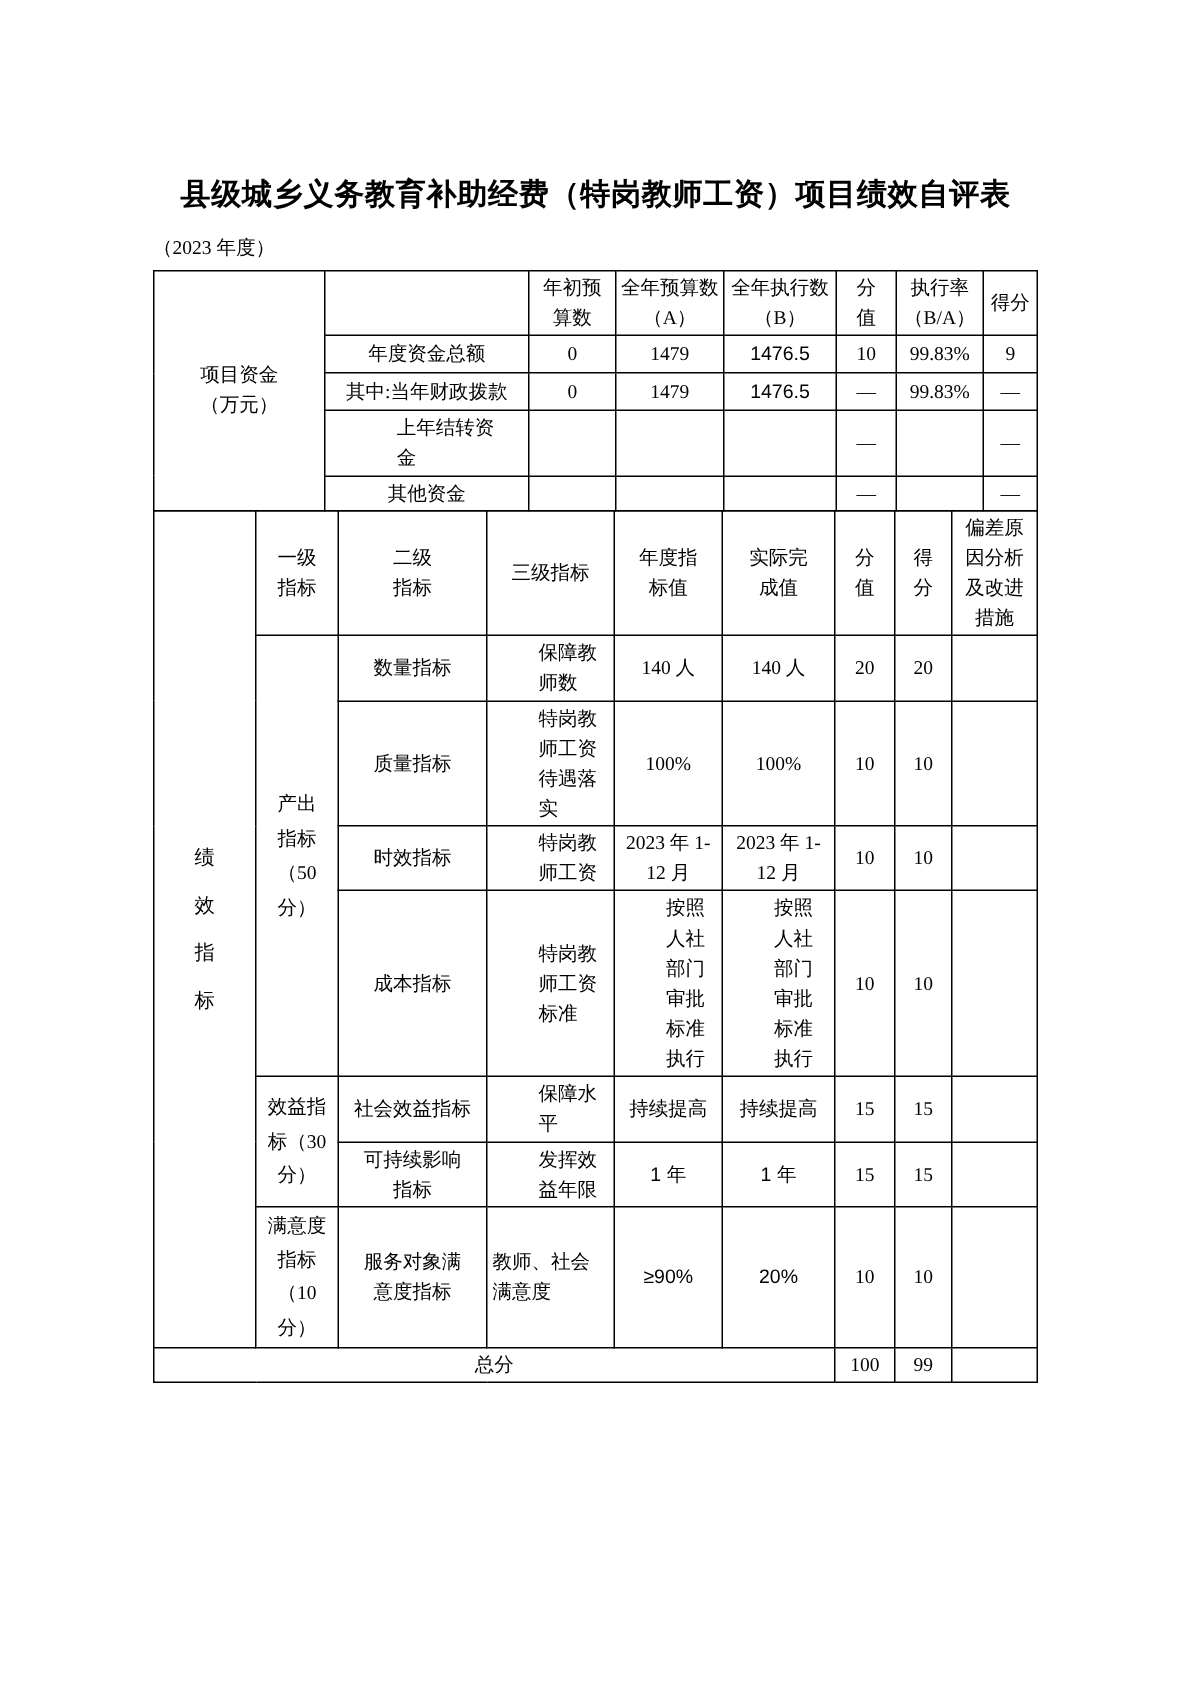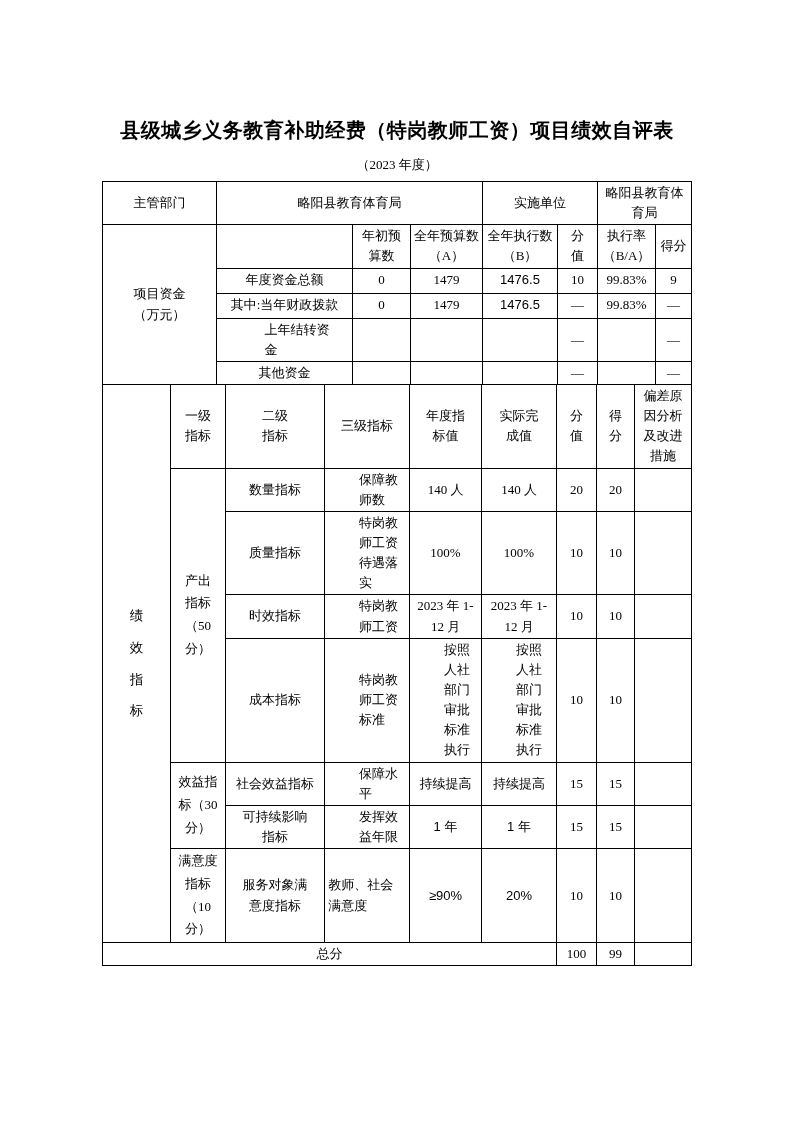--- a/index.html
+++ b/index.html
@@ -4,21 +4,21 @@
 <style>
   * { box-sizing: border-box; }
   html,body { margin:0; padding:0; background:#ffffff; }
   .page {
     position:relative; width:793px; height:1122px; background:#fff;
     font-family:"Liberation Serif","DejaVu Serif",serif; color:#000;
     overflow:hidden;
   }
   .content { position:absolute; left:102px; top:0; width:590px; }
   .title { margin:118px 0 0 0; text-align:center; font-size:20px; font-weight:bold; letter-spacing:0.5px; line-height:1.25; }
-  .subtitle { margin-top:13px; text-align:center; font-size:13px; }
+  .subtitle { margin-top:13px; font-size:13px; }
   table.tbl { border-collapse:collapse; table-layout:fixed; width:589px; }
   table.first { margin-top:7px; }
   table.mt { margin-top:-1px; }
   .tbl td, .tbl th {
     border:1px solid #000; padding:1px 3px; font-size:13px; font-weight:normal;
     text-align:center; vertical-align:middle; line-height:1.55; word-wrap:break-word;
   }
   .iw { display:inline-block; word-break:break-all; vertical-align:middle; }
   .w1  { max-width:1.15em; }
   .w25 { max-width:2.5em; }
@@ -46,26 +46,20 @@
     <div class="subtitle">（2023 年度）</div>
 
     <table class="tbl first">
       <colgroup>
           <col style="width:114px">
           <col style="width:266px">
           <col style="width:115px">
           <col style="width:94px">
         </colgroup>
       <tbody>
-      <tr style="height:23px">
-        <td>主管部门</td>
-        <td>略阳县教育体育局</td>
-        <td>实施单位</td>
-        <td>略阳县教育体育局</td>
-      </tr>
     </tbody>
       </table>
 
     <table class="tbl mt">
       <colgroup>
           <col style="width:114px">
           <col style="width:136px">
           <col style="width:58px">
           <col style="width:72px">
           <col style="width:75px">

